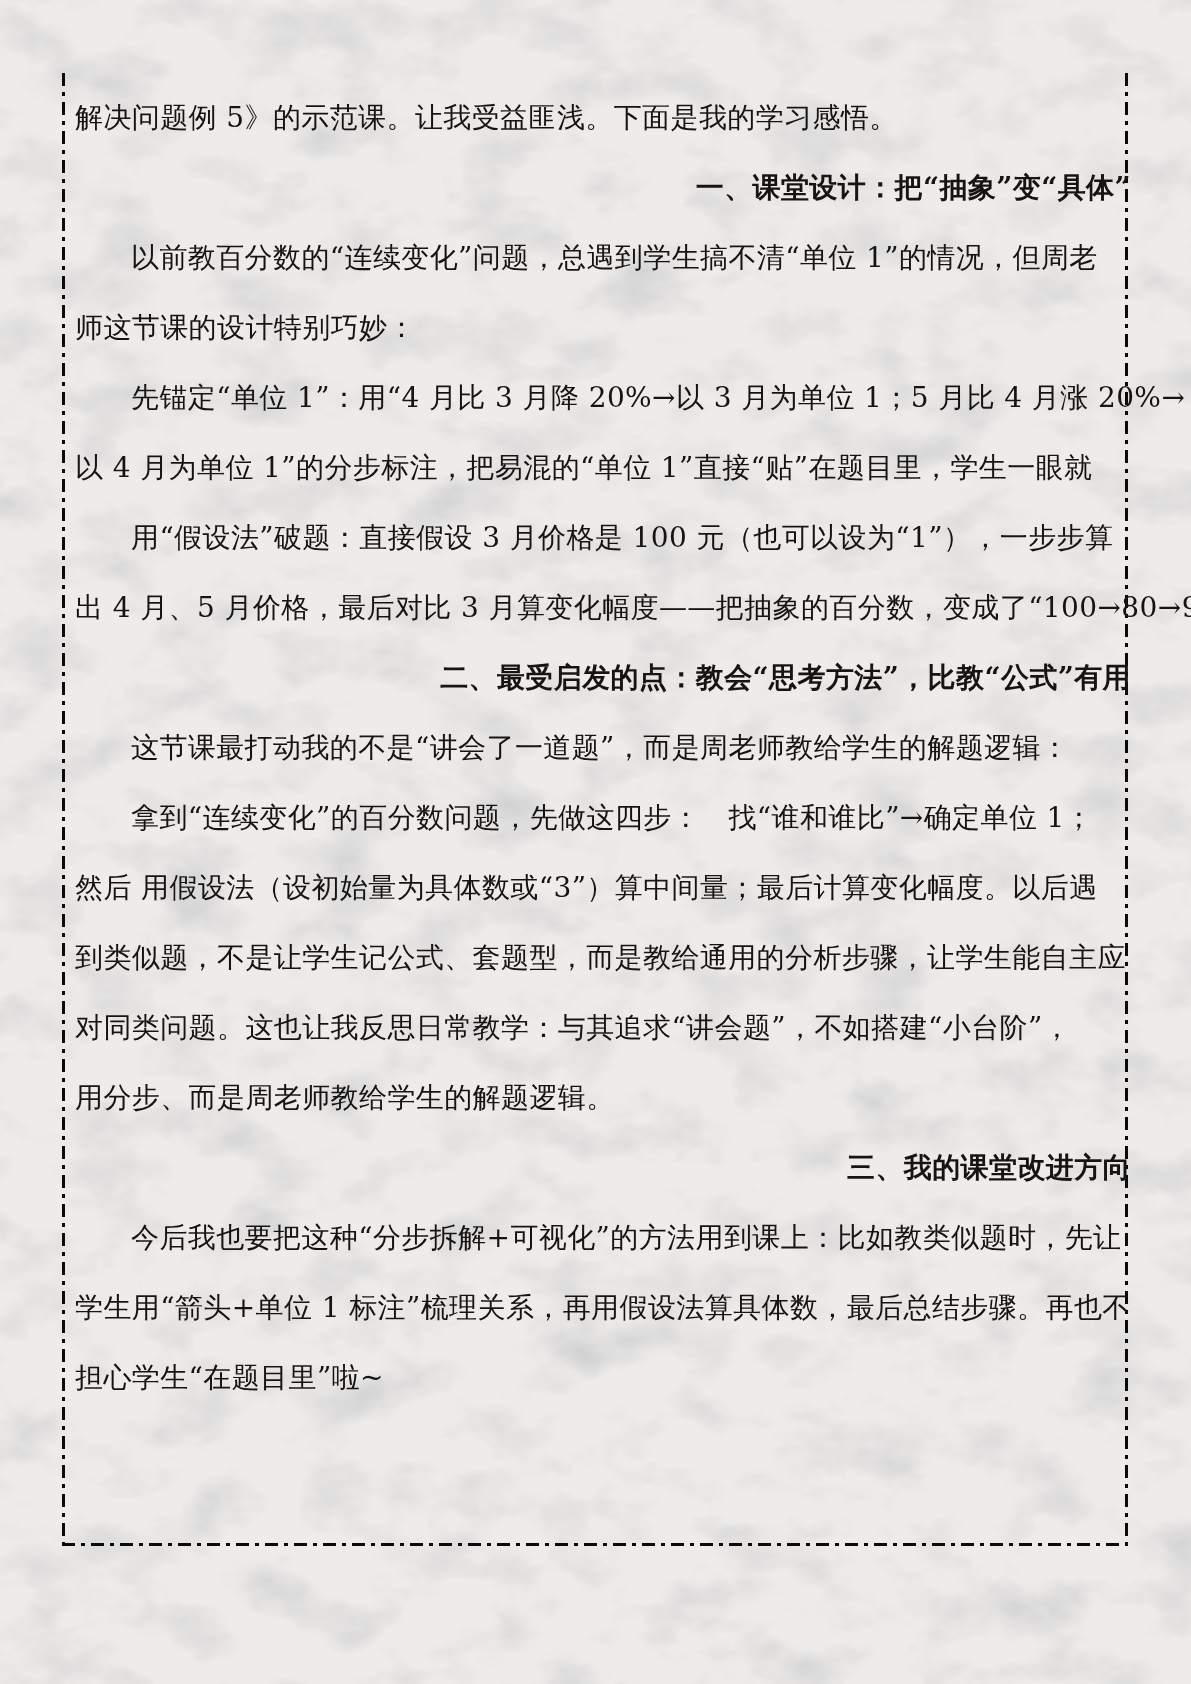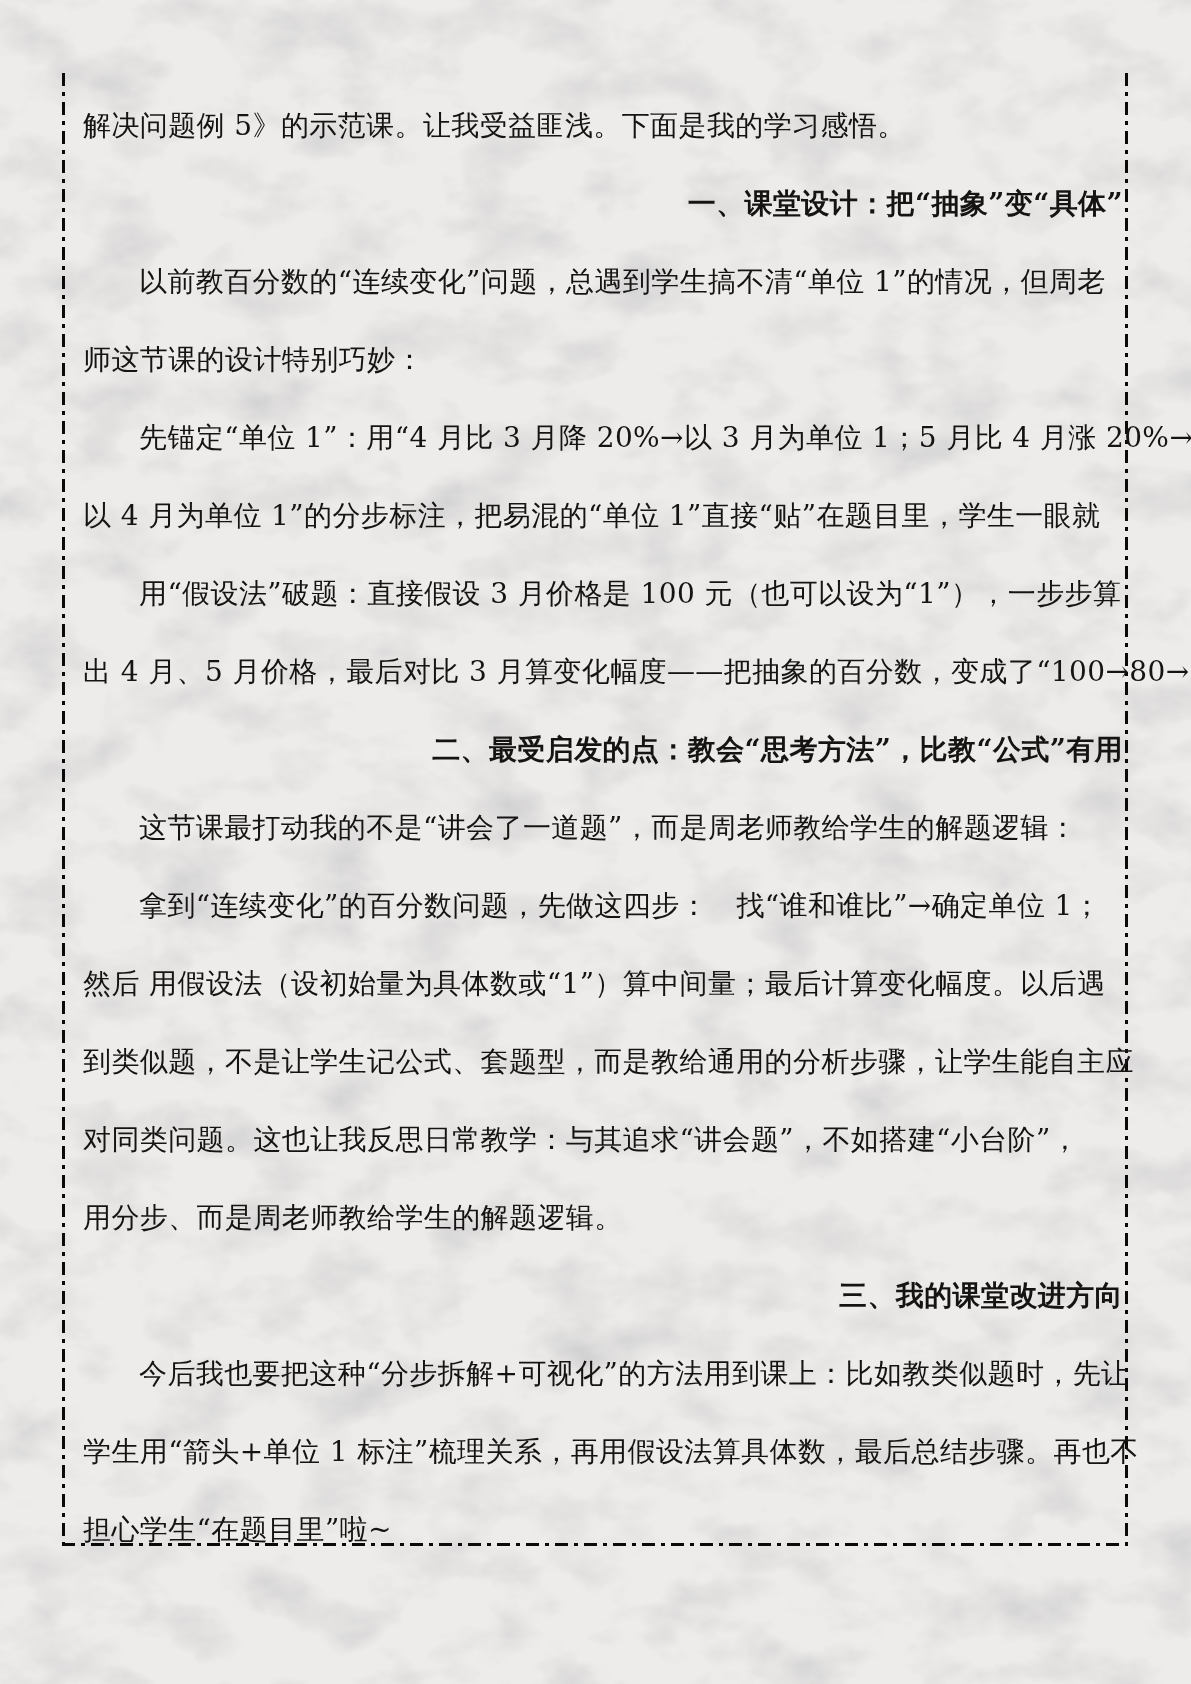--- a/index.html
+++ b/index.html
@@ -51,21 +51,21 @@
       transparent 23px, transparent 29px
     );
   }
   .doc-content {
     position: absolute;
     left: 75px;
     top: 83px;
     width: 1056px;
   }
   .line {
-    margin: 8px;
+    margin: 0;
     padding: 0;
     height: 70px;
     line-height: 70px;
     font-size: 28px;
     letter-spacing: 0.4px;
     color: #151413;
     white-space: nowrap;
     overflow: visible;
   }
   .indent { padding-left: 56px; }
@@ -97,21 +97,21 @@
   <p class="line heading indent">一、课堂设计：把“抽象”变“具体”</p>
   <p class="line indent">以前教百分数的“连续变化”问题，总遇到学生搞不清“单位 1”的情况，但周老</p>
   <p class="line">师这节课的设计特别巧妙：</p>
   <p class="line indent">先锚定“单位 1”：用“4 月比 3 月降 20%→以 3 月为单位 1；5 月比 4 月涨 20%→</p>
   <p class="line">以 4 月为单位 1”的分步标注，把易混的“单位 1”直接“贴”在题目里，学生一眼就</p>
   <p class="line indent">用“假设法”破题：直接假设 3 月价格是 100 元（也可以设为“1”），一步步算</p>
   <p class="line">出 4 月、5 月价格，最后对比 3 月算变化幅度——把抽象的百分数，变成了“100→80→96”</p>
   <p class="line heading indent">二、最受启发的点：教会“思考方法”，比教“公式”有用</p>
   <p class="line indent">这节课最打动我的不是“讲会了一道题”，而是周老师教给学生的解题逻辑：</p>
   <p class="line indent">拿到“连续变化”的百分数问题，先做这四步：　找“谁和谁比”→确定单位 1；</p>
-  <p class="line">然后 用假设法（设初始量为具体数或“1”）算中间量；最后计算变化幅度。以后遇</p>
+  <p class="line">然后 用假设法（设初始量为具体数或“3”）算中间量；最后计算变化幅度。以后遇</p>
   <p class="line">到类似题，不是让学生记公式、套题型，而是教给通用的分析步骤，让学生能自主应</p>
   <p class="line">对同类问题。这也让我反思日常教学：与其追求“讲会题”，不如搭建“小台阶”，</p>
   <p class="line">用分步、而是周老师教给学生的解题逻辑。</p>
   <p class="line heading indent">三、我的课堂改进方向</p>
   <p class="line indent">今后我也要把这种“分步拆解+可视化”的方法用到课上：比如教类似题时，先让</p>
   <p class="line">学生用“箭头+单位 1 标注”梳理关系，再用假设法算具体数，最后总结步骤。再也不</p>
   <p class="line">担心学生“在题目里”啦~</p>
 </div>
 
 </body></html>

